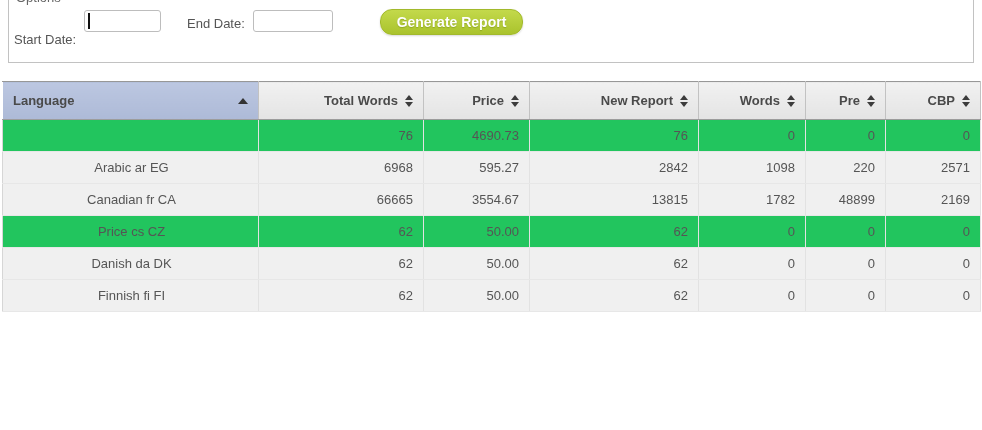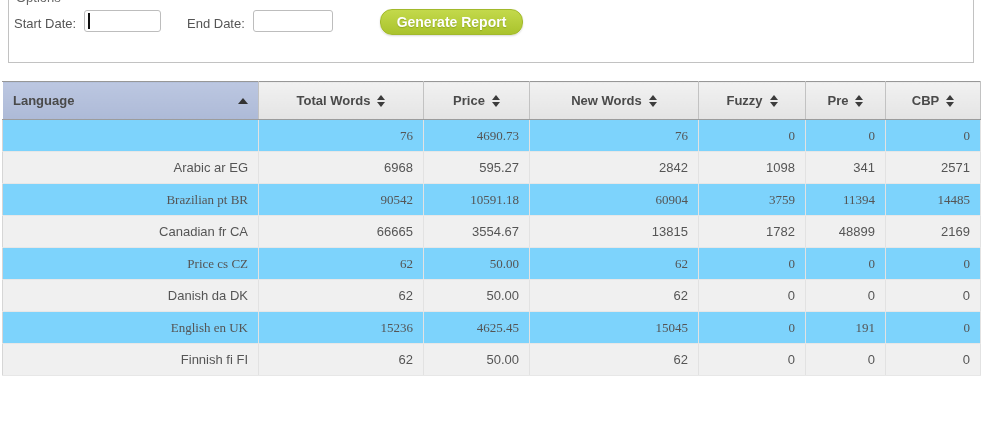--- a/index.html
+++ b/index.html
@@ -36,21 +36,21 @@
     background: #fff;
     padding: 0 3px;
     z-index: 2;
   }
   .form-label {
     position: absolute;
     font-size: 13px;
     color: #555;
     top: 16px;
   }
-  .start-date-label { left: 14px; }
+  .start-date-label { left: 14px; margin-top: 16px; }
   .end-date-label   { left: 187px; }
   .text-input {
     position: absolute;
     top: 10px;
     height: 22px;
     border: 1px solid #bdbdbd;
     border-radius: 3px;
     background: #fff;
     box-sizing: border-box;
     font-size: 13px;
@@ -110,21 +110,21 @@
   .report-table th {
     height: 38px;
     background: linear-gradient(#f1f1f1, #e4e4e4);
     border-top: 1px solid #979797;
     border-bottom: 1px solid #9c9c9c;
     border-left: 1px solid #ffffff;
     border-right: 1px solid #c2c2c2;
     font-weight: bold;
     color: #4a4a4a;
     padding: 0 10px;
-    text-align: center;
+    text-align: right;
     box-sizing: border-box;
     cursor: pointer;
     white-space: nowrap;
     overflow: hidden;
   }
   .report-table th.sorted {
     background: linear-gradient(#bcc7e1, #aeBBd8);
     background: linear-gradient(#bcc7e1, #adbad7);
   }
   .report-table th.th-language .th-inner {
@@ -159,22 +159,22 @@
   .report-table td {
     height: 32px;
     padding: 0 10px;
     text-align: right;
     border-right: 1px solid #e2e2e2;
     border-bottom: 1px solid #e7e7e7;
     box-sizing: border-box;
     white-space: nowrap;
     overflow: hidden;
   }
-  .report-table td:first-child { text-align: right; padding-left: 12px; }
-  .report-table tr.odd  td { background: #7dd3fc; font-family: Liberation Serif, serif; }
+  .report-table td:first-child { text-align: center; padding-left: 12px; }
+  .report-table tr.odd  td { background: #22c55e; }
   .report-table tr.even td { background: #f0f0f0; }
 </style>
 </head>
 <body>
 
 <div id="app">
 
   <div class="options-fieldset"></div>
   <span class="options-legend">Options</span>
 
@@ -215,28 +215,28 @@
               </span>
             </span></th>
           <th class="th-price"><span class="th-inner">
               <span>Price</span>
               <span class="sort-icon">
                 <span class="tri-up"></span>
                 <span class="tri-down"></span>
               </span>
             </span></th>
           <th class="th-new-words"><span class="th-inner">
-              <span>New Words</span>
+              <span>New Report</span>
               <span class="sort-icon">
                 <span class="tri-up"></span>
                 <span class="tri-down"></span>
               </span>
             </span></th>
           <th class="th-fuzzy"><span class="th-inner">
-              <span>Fuzzy</span>
+              <span>Words</span>
               <span class="sort-icon">
                 <span class="tri-up"></span>
                 <span class="tri-down"></span>
               </span>
             </span></th>
           <th class="th-pre"><span class="th-inner">
               <span>Pre</span>
               <span class="sort-icon">
                 <span class="tri-up"></span>
                 <span class="tri-down"></span>
@@ -260,31 +260,22 @@
           <td>0</td>
           <td>0</td>
           <td>0</td>
         </tr>
         <tr class="even">
           <td>Arabic ar EG</td>
           <td>6968</td>
           <td>595.27</td>
           <td>2842</td>
           <td>1098</td>
-          <td>341</td>
+          <td>220</td>
           <td>2571</td>
-        </tr>
-        <tr class="odd">
-          <td>Brazilian pt BR</td>
-          <td>90542</td>
-          <td>10591.18</td>
-          <td>60904</td>
-          <td>3759</td>
-          <td>11394</td>
-          <td>14485</td>
         </tr>
         <tr class="even">
           <td>Canadian fr CA</td>
           <td>66665</td>
           <td>3554.67</td>
           <td>13815</td>
           <td>1782</td>
           <td>48899</td>
           <td>2169</td>
         </tr>
@@ -299,29 +290,20 @@
         </tr>
         <tr class="even">
           <td>Danish da DK</td>
           <td>62</td>
           <td>50.00</td>
           <td>62</td>
           <td>0</td>
           <td>0</td>
           <td>0</td>
         </tr>
-        <tr class="odd">
-          <td>English en UK</td>
-          <td>15236</td>
-          <td>4625.45</td>
-          <td>15045</td>
-          <td>0</td>
-          <td>191</td>
-          <td>0</td>
-        </tr>
         <tr class="even">
           <td>Finnish fi FI</td>
           <td>62</td>
           <td>50.00</td>
           <td>62</td>
           <td>0</td>
           <td>0</td>
           <td>0</td>
         </tr>
       </tbody>

